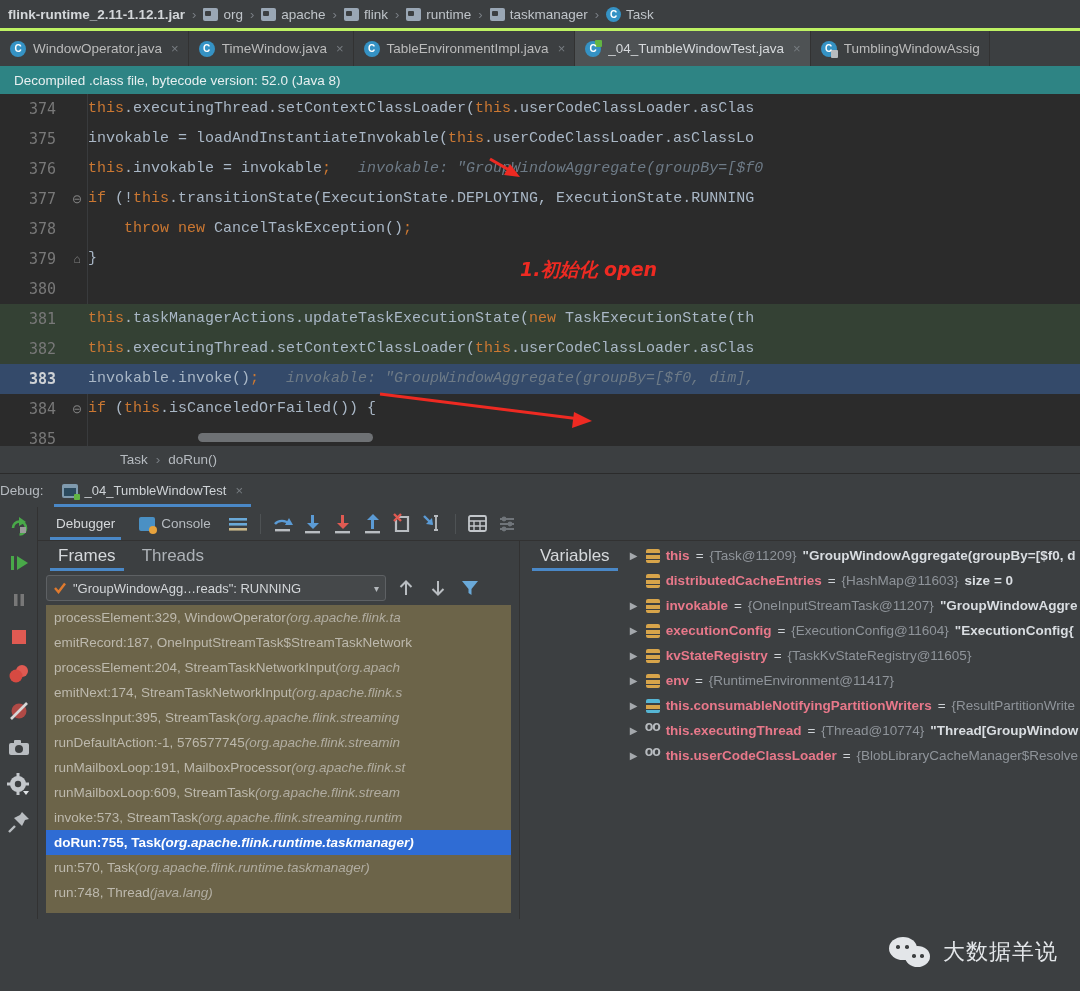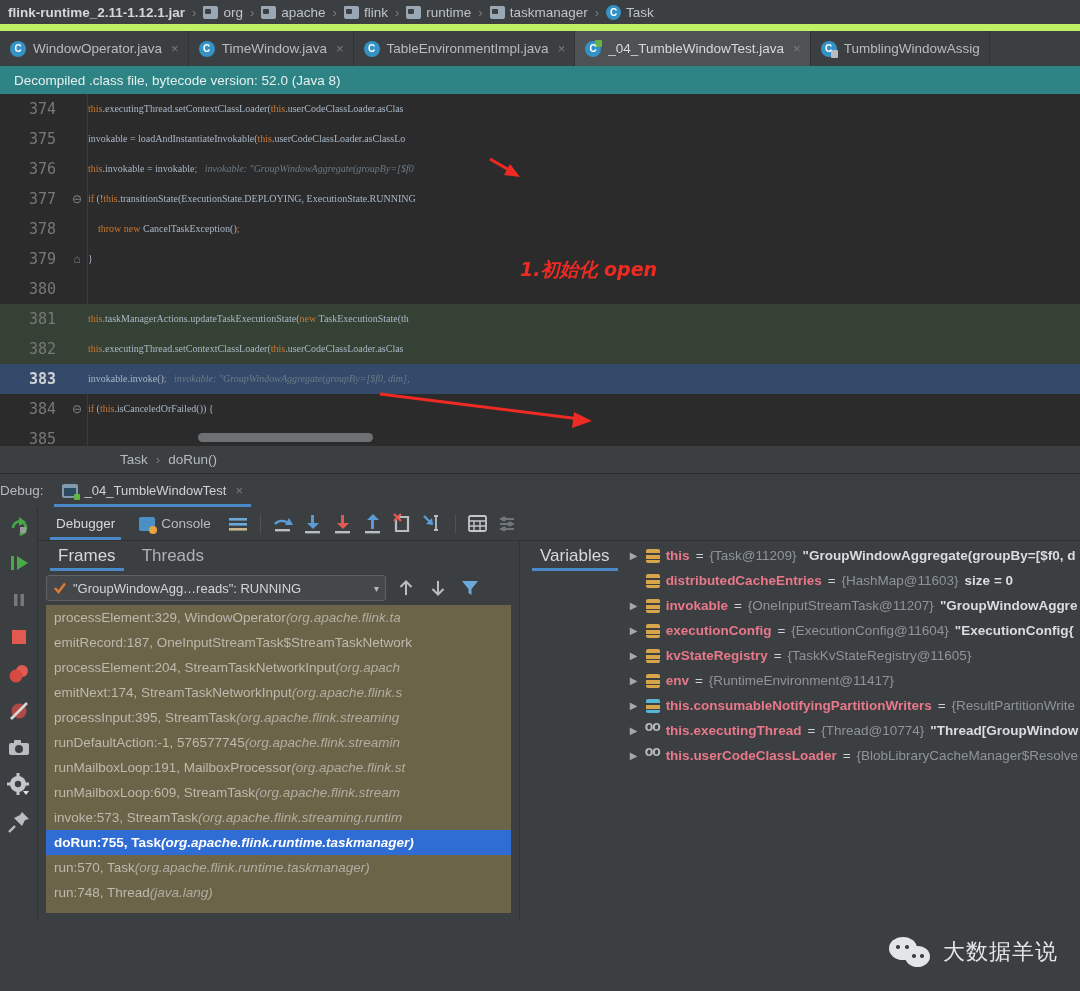--- a/index.html
+++ b/index.html
@@ -7,21 +7,21 @@
     width: 1080px; height: 991px;
     background: #3c3f41;
     font-family: "Liberation Sans", sans-serif;
     overflow: hidden;
   }
   #app { position: relative; width: 1080px; height: 991px; background: #3c3f41; }
 
   
   .breadcrumb-bar {
     height: 31px; background: #3c3f41; display: flex; align-items: center;
-    padding-left: 8px; border-bottom: 7px solid #bef264;
+    padding-left: 8px; border-bottom: 3px solid #bef264;
   }
   .crumb { display: flex; align-items: center; height: 100%; }
   .crumb-label { font-size: 13.5px; color: #bfc4c9; white-space: nowrap; }
   .crumb-label.bold { font-weight: bold; color: #d4d7da; }
   .crumb-sep { color: #7a7f85; font-size: 13px; margin: 0 7px; }
   .ic-folder {
     width: 15px; height: 13px; margin-right: 5px; position: relative;
     background: #9aa7b5; border-radius: 1px 2px 2px 2px;
   }
   .ic-folder::before {
@@ -81,21 +81,21 @@
   }
   .code-row.current { background: #344134; }
   .code-row.highlight { background: #344a6a; }
   .gutter {
     width: 66px; flex: 0 0 66px; text-align: right; padding-right: 10px;
     font-family: "DejaVu Sans Mono", monospace; font-size: 15px; color: #787878;
   }
   .code-row.highlight .gutter { color: #cfd2d5; font-weight: bold; }
   .fold { width: 22px; flex: 0 0 22px; text-align: center; color: #808080; font-size: 12px; }
   .code {
-    font-family: Liberation Serif, serif; font-size: 10px; color: #a9b7c6;
+    font-family: Liberation Mono, monospace; font-size: 15px; color: #a9b7c6;
     white-space: pre; flex: 1; line-height: 30px;
   }
   .kw { color: #cc7832; }
   .hint { color: #6d7a86; font-style: italic; }
   .semi { color: #cc7832; }
 
   .editor-scroll-track {
     position: absolute; left: 88px; right: 0; bottom: 4px; height: 9px;
   }
   .editor-scroll-thumb {

